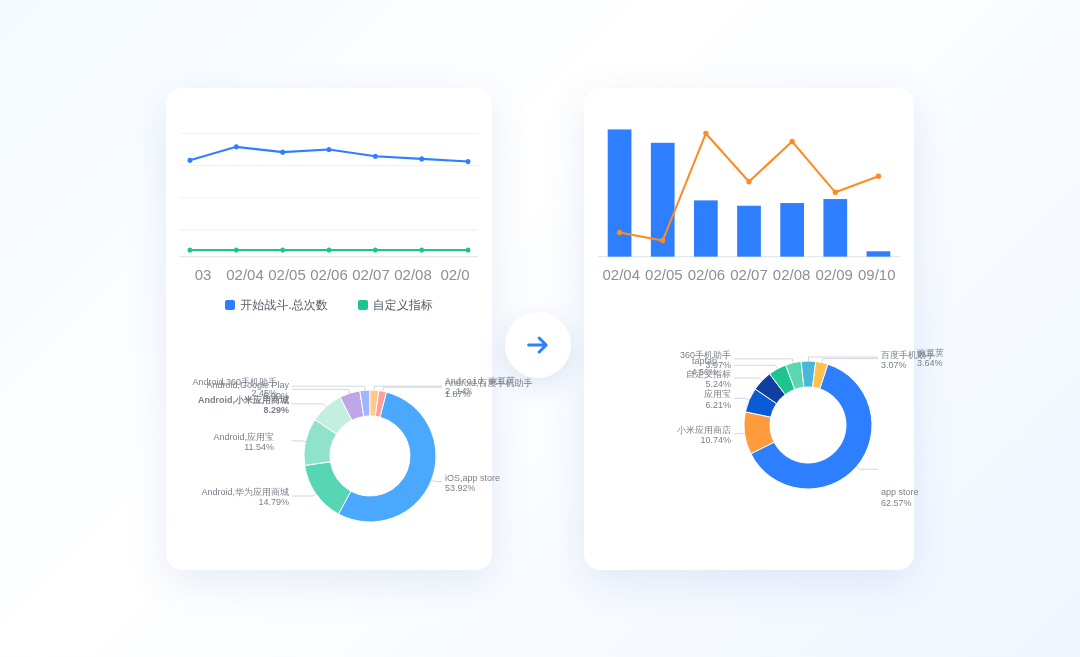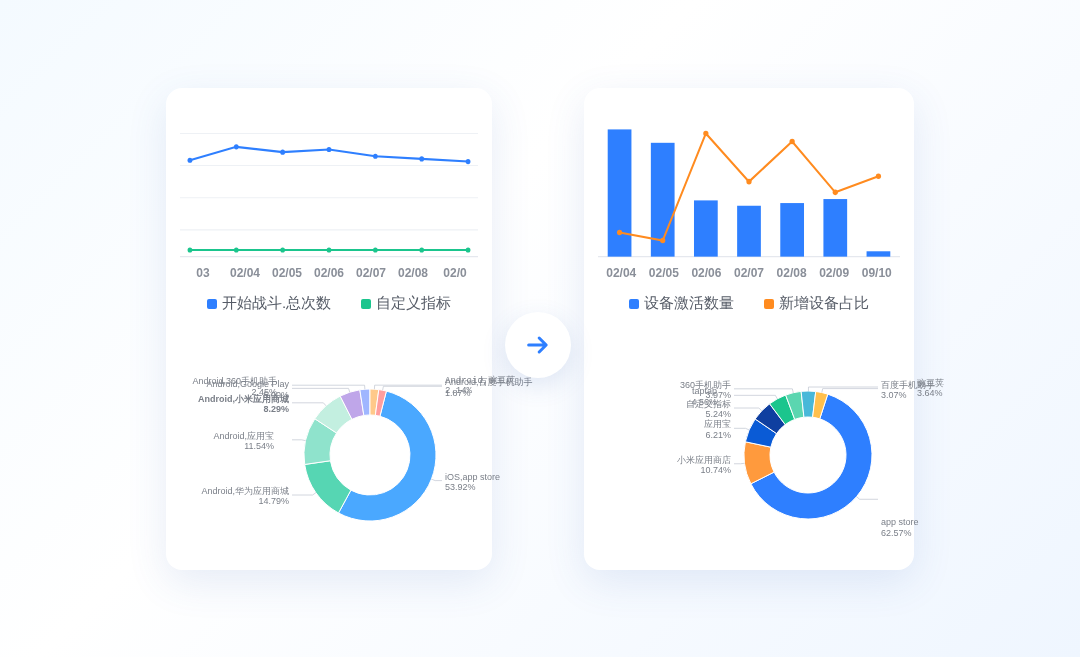--- a/index.html
+++ b/index.html
@@ -28,23 +28,23 @@
     width: 66px; height: 66px;
     background: #ffffff;
     border-radius: 50%;
     box-shadow: 0 8px 24px rgba(60,100,180,0.15);
     display: flex; align-items: center; justify-content: center;
   }
 
   
   .line-chart { position: relative; width: 100%; height: 150px; margin-top: 6px;}
   .line-chart svg { width: 100%; height: 100%; display:block;}
-  .x-ticks { display:flex; justify-content:space-between; font-size: 12px; color:#8a8f99; padding:0 2px; margin-top:4px;font-weight:bold;}
+  .x-ticks { display:flex; justify-content:space-between; font-size: 15px; color:#8a8f99; padding:0 2px; margin-top:4px;}
   .x-ticks span { flex:1; text-align:center; }
-  .legend { display:flex; justify-content:center; gap:30px; margin-top:14px; font-size:15px; color:#555b66;}
+  .legend { display:flex; justify-content:center; gap:30px; margin-top:14px; font-size:12px; color:#555b66;}
   .swatch { display:inline-block; width:10px; height:10px; border-radius:2px; margin-right:5px; vertical-align:-1px;}
 
   
   .donut-area { position: relative; width:100%; height:238px; margin-top:24px;}
   .donut-area svg { position:absolute; }
   .dlabel { position:absolute; font-size:9px; color:#7a7f88; line-height:1.15; white-space:nowrap; }
   .dlabel .n { display:block; }
   .dlabel.right { text-align:left; }
   .dlabel.left  { text-align:right; }
 
@@ -180,24 +180,20 @@
   </div>
   <div class="x-ticks" id="right-ticks">
       <span>02/04</span>
       <span>02/05</span>
       <span>02/06</span>
       <span>02/07</span>
       <span>02/08</span>
       <span>02/09</span>
       <span>09/10</span>
     </div>
-  <div class="legend">
-    <span><span class="swatch" id="lg-r0" style="background: rgb(46, 127, 255);"></span><span>设备激活数量</span></span>
-    <span><span class="swatch" id="lg-r1" style="background: rgb(255, 139, 31);"></span><span>新增设备占比</span></span>
-  </div>
 
   <div class="donut-area" id="right-donut">
       <svg width="302" height="238" viewBox="0 0 302 238">
         <path d="M 229.77708763999664 57.132382957110174 A 64 64 0 1 1 152.84834212693704 146.80430527473908 L 176.06620313786885 135.1025562568763 A 38 38 0 1 0 221.742645786248 81.85985238078416 Z" fill="#2e7fff" stroke="#fff" stroke-width="1"></path>
         <polyline points="258.5744587006517,159.67159658494836 261.61036236944244,162.27607137150764 280,162.27607137150764" stroke="#c7ccd5" stroke-width="0.8" fill="none"></polyline>
         <path d="M 152.84834212693704 146.80430527473908 A 64 64 0 0 1 147.37911271180872 104.78544456897463 L 172.81884817263642 110.15385771282868 A 38 38 0 0 0 176.06620313786885 135.1025562568763 Z" fill="#ff9a3d" stroke="#fff" stroke-width="1"></path>
         <polyline points="146.53534993908985,126.26064117645956 142.56880931028297,126.77693124998828 136,126.77693124998828" stroke="#c7ccd5" stroke-width="0.8" fill="none"></polyline>
         <path d="M 147.37911271180872 104.78544456897463 A 64 64 0 0 1 157.1120904563408 81.96017447181907 L 178.59780370845235 96.60135359264257 A 38 38 0 0 0 172.81884817263642 110.15385771282868 Z" fill="#0a5bd6" stroke="#fff" stroke-width="1"></path>
         <polyline points="151.1287950256031,92.89658937788442 147.44934471470327,91.3276262140022 136,91.3276262140022" stroke="#c7ccd5" stroke-width="0.8" fill="none"></polyline>
         <path d="M 157.1120904563408 81.96017447181907 A 64 64 0 0 1 171.60527039033042 66.79604763106306 L 187.2031292942587 87.59765328094369 A 38 38 0 0 0 178.59780370845235 96.60135359264257 Z" fill="#0f3fa0" stroke="#fff" stroke-width="1"></path>

